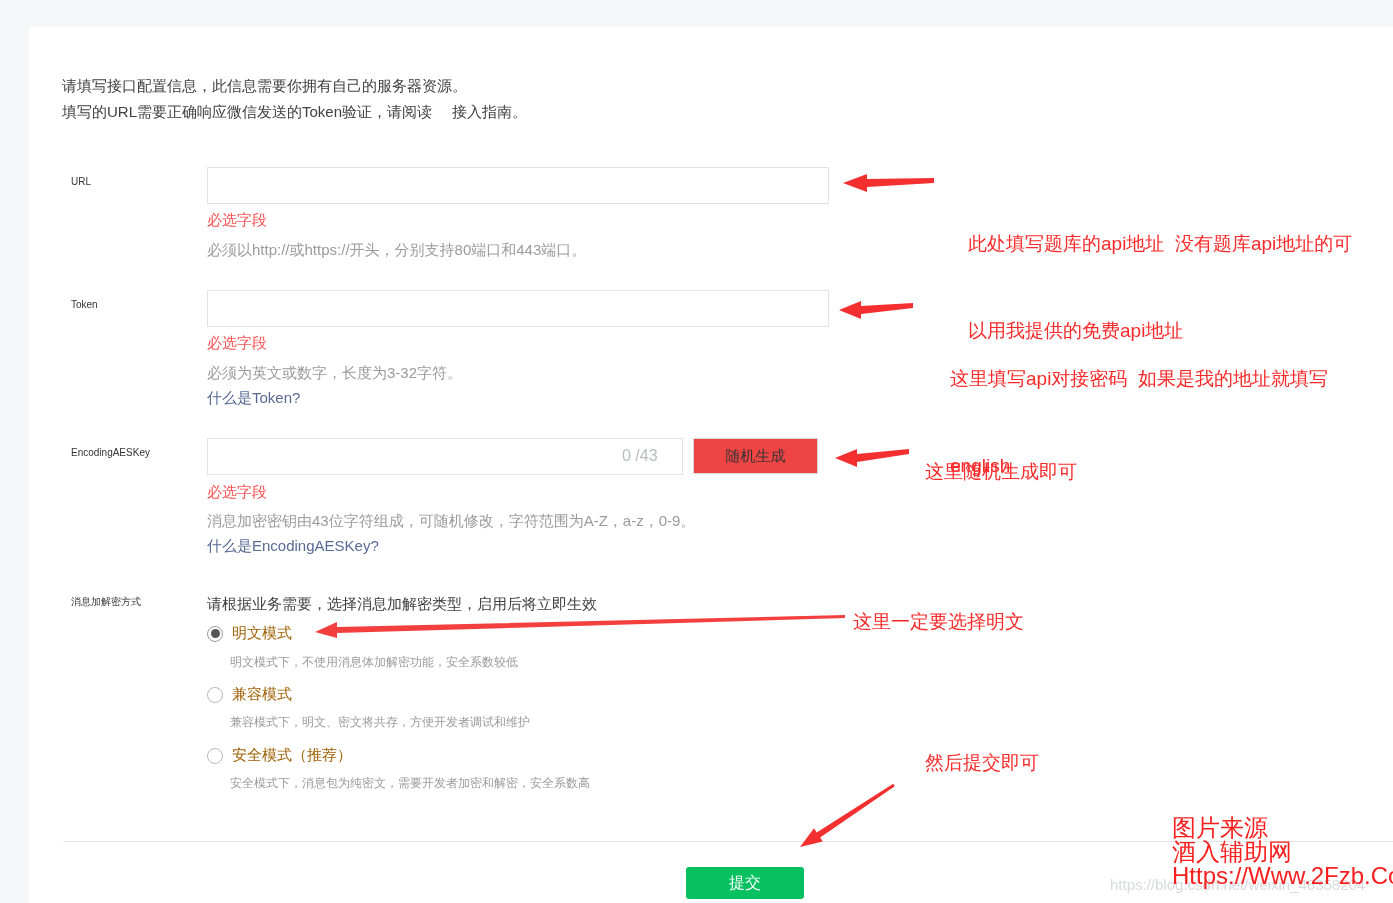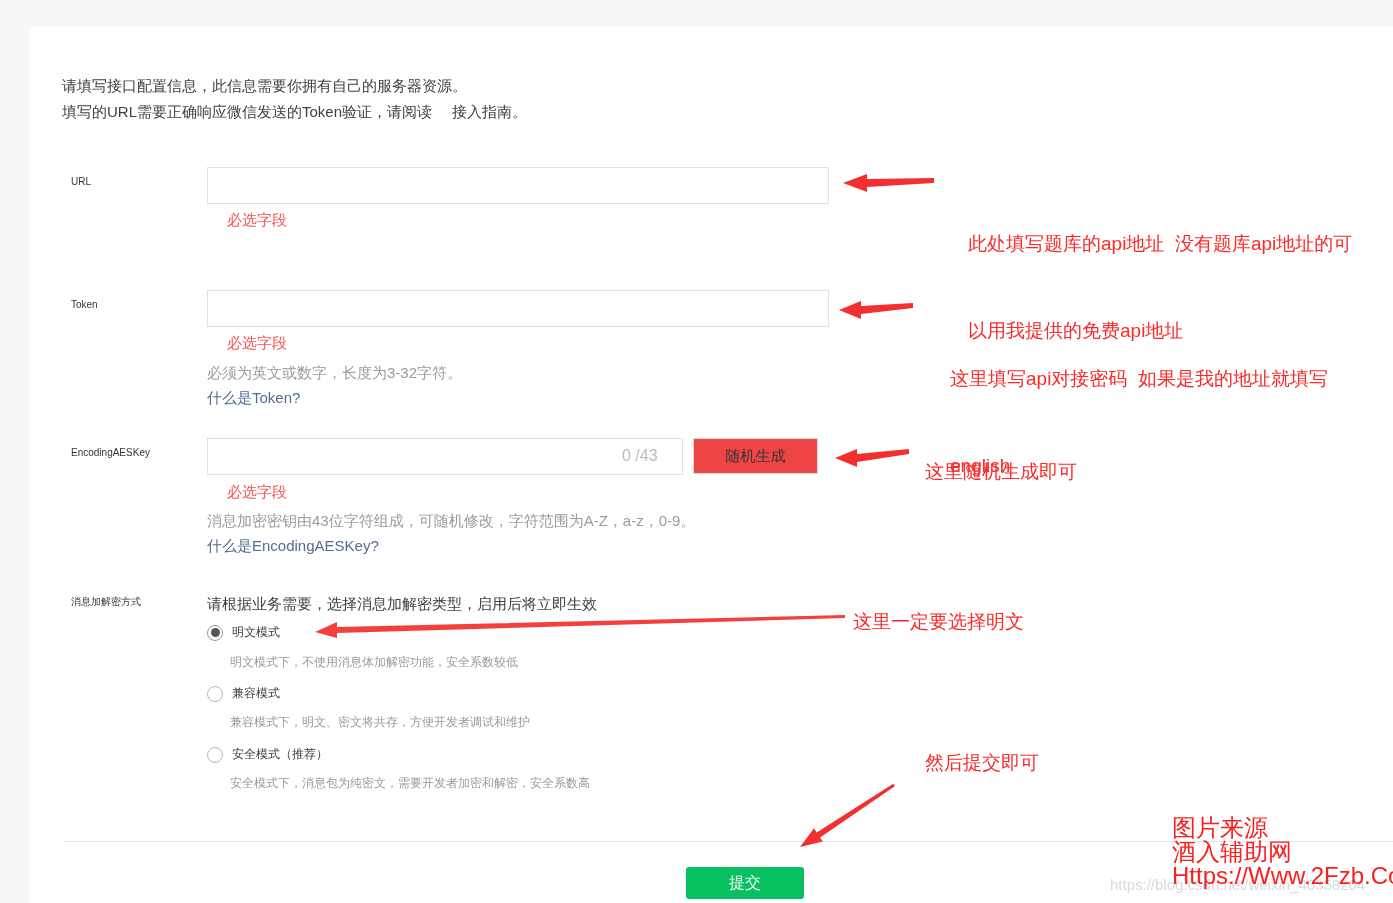--- a/index.html
+++ b/index.html
@@ -17,41 +17,41 @@
   }
   
   .intro { position:absolute; left:62px; top:73px; font-size:15px; color:#404040; line-height:26px; }
   .intro a { color:#404040; text-decoration:none; cursor:pointer;margin-left:20px; }
   
   .flabel { position:absolute; left:62px; font-size:10px; color:#353535;margin-left:9px; }
   .ipt {
     position:absolute; left:207px; height:37px; border:1px solid #e2e2e2;
     background:#fff; font-size:14px; color:#353535; padding:0 10px; outline:none;
   }
-  .required { position:absolute; left:207px; font-size:15px; color:#fa5151;margin-left:20px; }
+  .required { position:absolute; left:207px; font-size:15px; color:#fa5151; }
   .hint { position:absolute; left:207px; font-size:15px; color:#9b9b9b; }
   .help-link { position:absolute; left:207px; font-size:15px; color:#576b95; cursor:pointer; }
   .counter { position:absolute; font-size:16px; color:#b9bcc2; }
   .gen-btn {
     position:absolute; left:693px; top:438px; width:125px; height:36px;
     background:#ef4444; border:1px solid #d9d9d9; font-size:15px; color:#353535;
     cursor:pointer; font-family:inherit;
   }
   
   .mode-desc { position:absolute; left:207px; font-size:15px; color:#404040; }
   .radio-row { position:absolute; left:207px; display:flex; align-items:center; gap:9px; cursor:pointer; }
   .radio {
     width:16px; height:16px; border-radius:50%; border:1px solid #b8b8b8;
     background:#fff; display:inline-flex; align-items:center; justify-content:center;
   }
   .radio.selected { border-color:#9a9a9a; }
   .radio.selected::after {
     content:""; width:9px; height:9px; border-radius:50%; background:#555;
   }
-  .radio-label { font-size:12px; color:#404040; }
+  .radio-label { font-size:15px; color:#a16207; }
   .radio-hint { position:absolute; left:230px; font-size:12px; color:#9b9b9b; }
   
   .divider { position:absolute; left:63px; right:0; top:841px; height:1px; background:#e5e5e5; }
   .submit-btn {
     position:absolute; left:686px; top:867px; width:118px; height:32px;
     background:#07c160; color:#fff; font-size:16px; border:none; border-radius:3px;
     cursor:pointer; font-family:inherit;
   }
   
   .ann { position:absolute; color:#fa2a2a; font-size:19px; line-height:29px; white-space:pre-wrap; font-weight:500; }
@@ -69,20 +69,21 @@
   <div class="watermark">https://blog.csdn.net/weixin_46358204</div>
 
   <div class="intro">
     <div>请填写接口配置信息，此信息需要你拥有自己的服务器资源。</div>
     <div><span>填写的URL需要正确响应微信发送的Token验证，请阅读</span><a>接入指南</a><span>。</span></div>
   </div>
 
   <div class="flabel" style="top:176px;">URL</div>
   <input class="ipt" style="top: 167px; width: 622px;" value="">
   <div class="required" style="top:211px;">必选字段</div>
+  <div class="hint" style="top:241px;">必须以http://或https://开头，分别支持80端口和443端口。</div>
 
   <div class="flabel" style="top:299px;">Token</div>
   <input class="ipt" style="top: 290px; width: 622px;" value="">
   <div class="required" style="top:334px;">必选字段</div>
   <div class="hint" style="top:364px;">必须为英文或数字，长度为3-32字符。</div>
   <div class="help-link" style="top:389px;">什么是Token?</div>
 
   <div class="flabel" style="top:447px;">EncodingAESKey</div>
   <input class="ipt" style="top: 438px; width: 476px; padding-right: 70px;" value="">
   <div class="counter" style="left:622px; top:447px;">0 /43</div>

